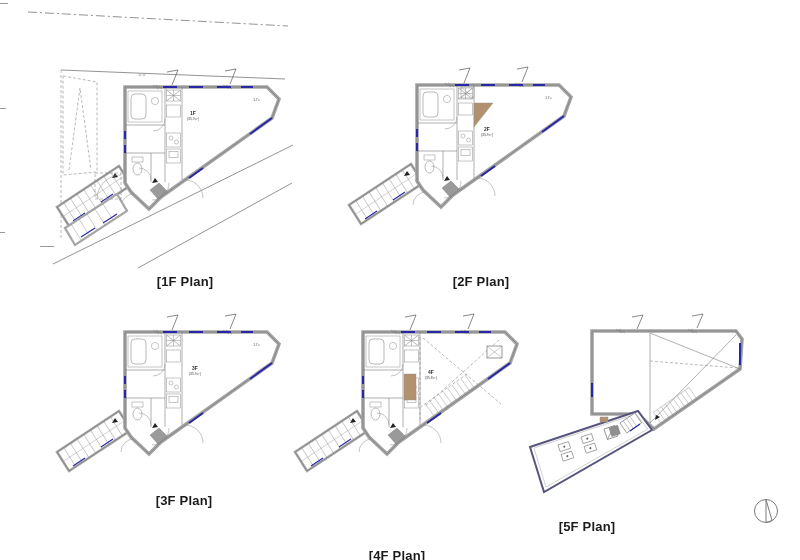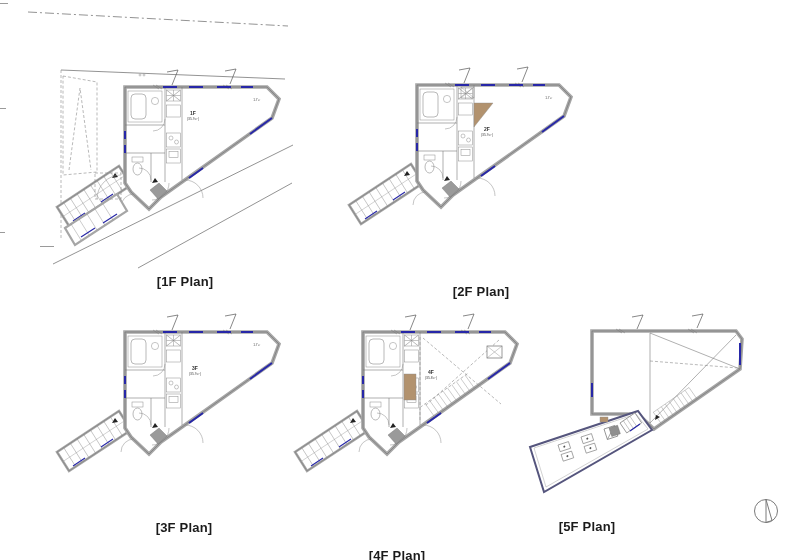--- a/index.html
+++ b/index.html
@@ -200,22 +200,22 @@
           <rect x="0" y="0" width="9" height="9" fill="#8f8f8f" stroke="#6e6e6e" stroke-width=".4"></rect>
         </g>
         <rect x="8" y="86" width="8" height="5" fill="#b2926e" stroke="#8c8c8c" stroke-width=".4"></rect>
       </g>
       <path class="blue" d="M148,12 V34 M0,52 V66"></path>
       <path class="blue1" d="M38,100 L48,93"></path>
     </g>
   </svg>
 
   <div class="plan-label" style="left:185px;top:274px">[1F Plan]</div>
-  <div class="plan-label" style="left:481px;top:284px">[2F Plan]</div>
-  <div class="plan-label" style="left:184px;top:520px">[3F Plan]</div>
+  <div class="plan-label" style="left:481px;top:274px">[2F Plan]</div>
+  <div class="plan-label" style="left:184px;top:493px">[3F Plan]</div>
   <div class="plan-label" style="left:397px;top:548px">[4F Plan]</div>
   <div class="plan-label" style="left:587px;top:519px">[5F Plan]</div>
 
   <div class="edge-tick" style="left:0;top:3px;width:8px"></div>
   <div class="edge-tick" style="left:0;top:108px;width:6px"></div>
   <div class="edge-tick" style="left:0;top:232px;width:5px"></div>
   <div class="edge-tick" style="left:40px;top:246px;width:14px"></div>
 
   <svg class="plan" style="left:748px;top:493px" width="36" height="36" viewBox="0 0 36 36">
     <circle cx="18" cy="18" r="11.5" fill="none" stroke="#7a7a7a" stroke-width="1"></circle>

